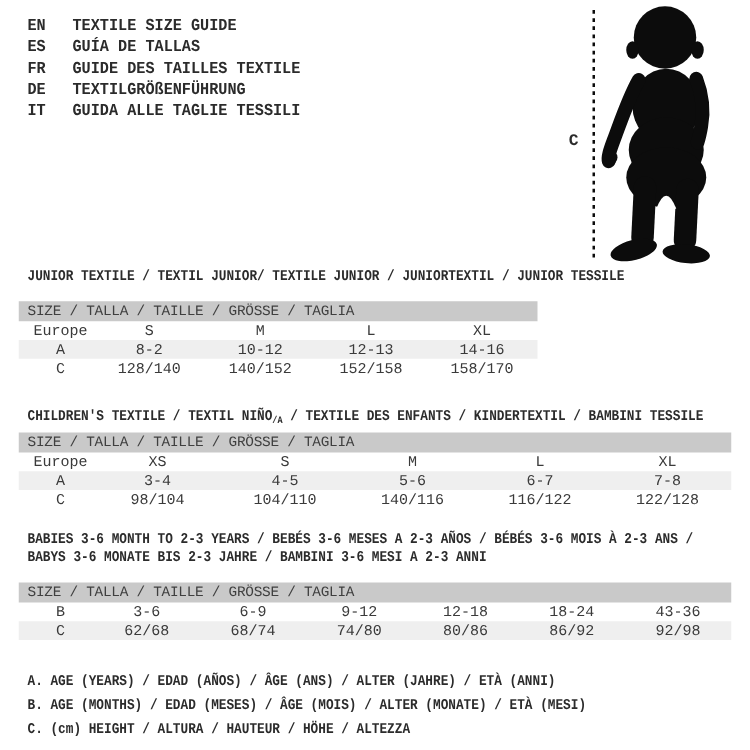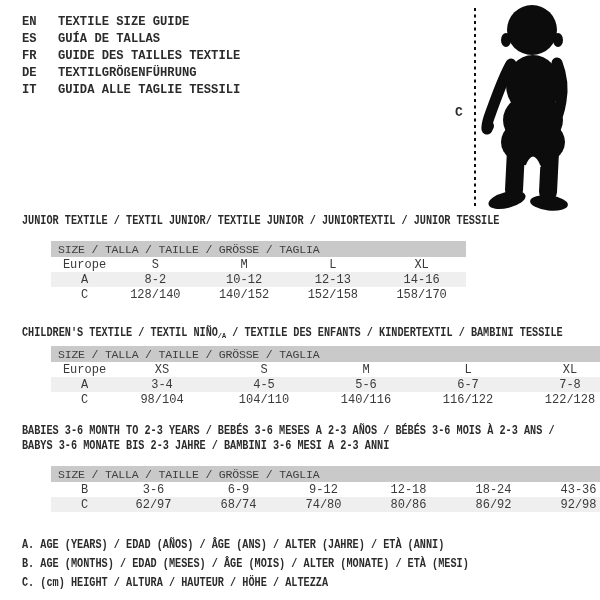--- a/index.html
+++ b/index.html
@@ -18,21 +18,21 @@
   .legend{position:absolute;left:22px;top:13px;line-height:17px;white-space:nowrap;}
   .legend-row{font-weight:bold;font-size:13.5px;color:var(--text_dark);
     transform:scaleX(0.9);transform-origin:0 50%;}
   .legend-row .code{display:inline-block;width:40px;}
   
   .figure-svg{position:absolute;left:470px;top:0;color:var(--silhouette);}
   .measure-label{position:absolute;left:455px;top:105px;font-weight:bold;font-size:13px;color:var(--text_dark);}
   
   .tbl-title{position:absolute;left:22px;font-weight:bold;font-size:12px;color:var(--text_dark);
     white-space:nowrap;transform:scaleX(0.85);transform-origin:0 0;line-height:15px;}
-  .tbl{position:absolute;left:15px;margin-left:36px;}
+  .tbl{position:absolute;left:15px;}
   .hdr-bar{height:16px;background:var(--header_bar);display:flex;align-items:center;
     padding-left:7px;box-sizing:border-box;font-size:11.5px;color:#3f3f3f;letter-spacing:-0.2px;}
   .trow{display:flex;align-items:center;height:15px;font-size:12px;color:var(--text_cell);}
   .trow.alt{background:var(--alt_row);}
   .trow .lbl{width:60px;padding-left:7px;box-sizing:border-box;text-align:center;}
   .trow .cell{flex:1;text-align:center;}
   .w1{width:415px;} .w2{width:570px;}
   .sub{font-size:8px;vertical-align:-2px;}
   
   .notes{position:absolute;left:22px;top:536px;line-height:19.2px;white-space:nowrap;}
@@ -150,21 +150,21 @@
       <span class="lbl">B</span>
       <span class="cell">3-6</span>
       <span class="cell">6-9</span>
       <span class="cell">9-12</span>
       <span class="cell">12-18</span>
       <span class="cell">18-24</span>
       <span class="cell">43-36</span>
     </div>
     <div class="trow alt">
       <span class="lbl">C</span>
-      <span class="cell">62/97</span>
+      <span class="cell">62/68</span>
       <span class="cell">68/74</span>
       <span class="cell">74/80</span>
       <span class="cell">80/86</span>
       <span class="cell">86/92</span>
       <span class="cell">92/98</span>
     </div>
   </div>
 
   <div class="notes">
     <div class="note-line">A. AGE (YEARS) / EDAD (AÑOS) / ÂGE (ANS) / ALTER (JAHRE) / ETÀ (ANNI)</div>

